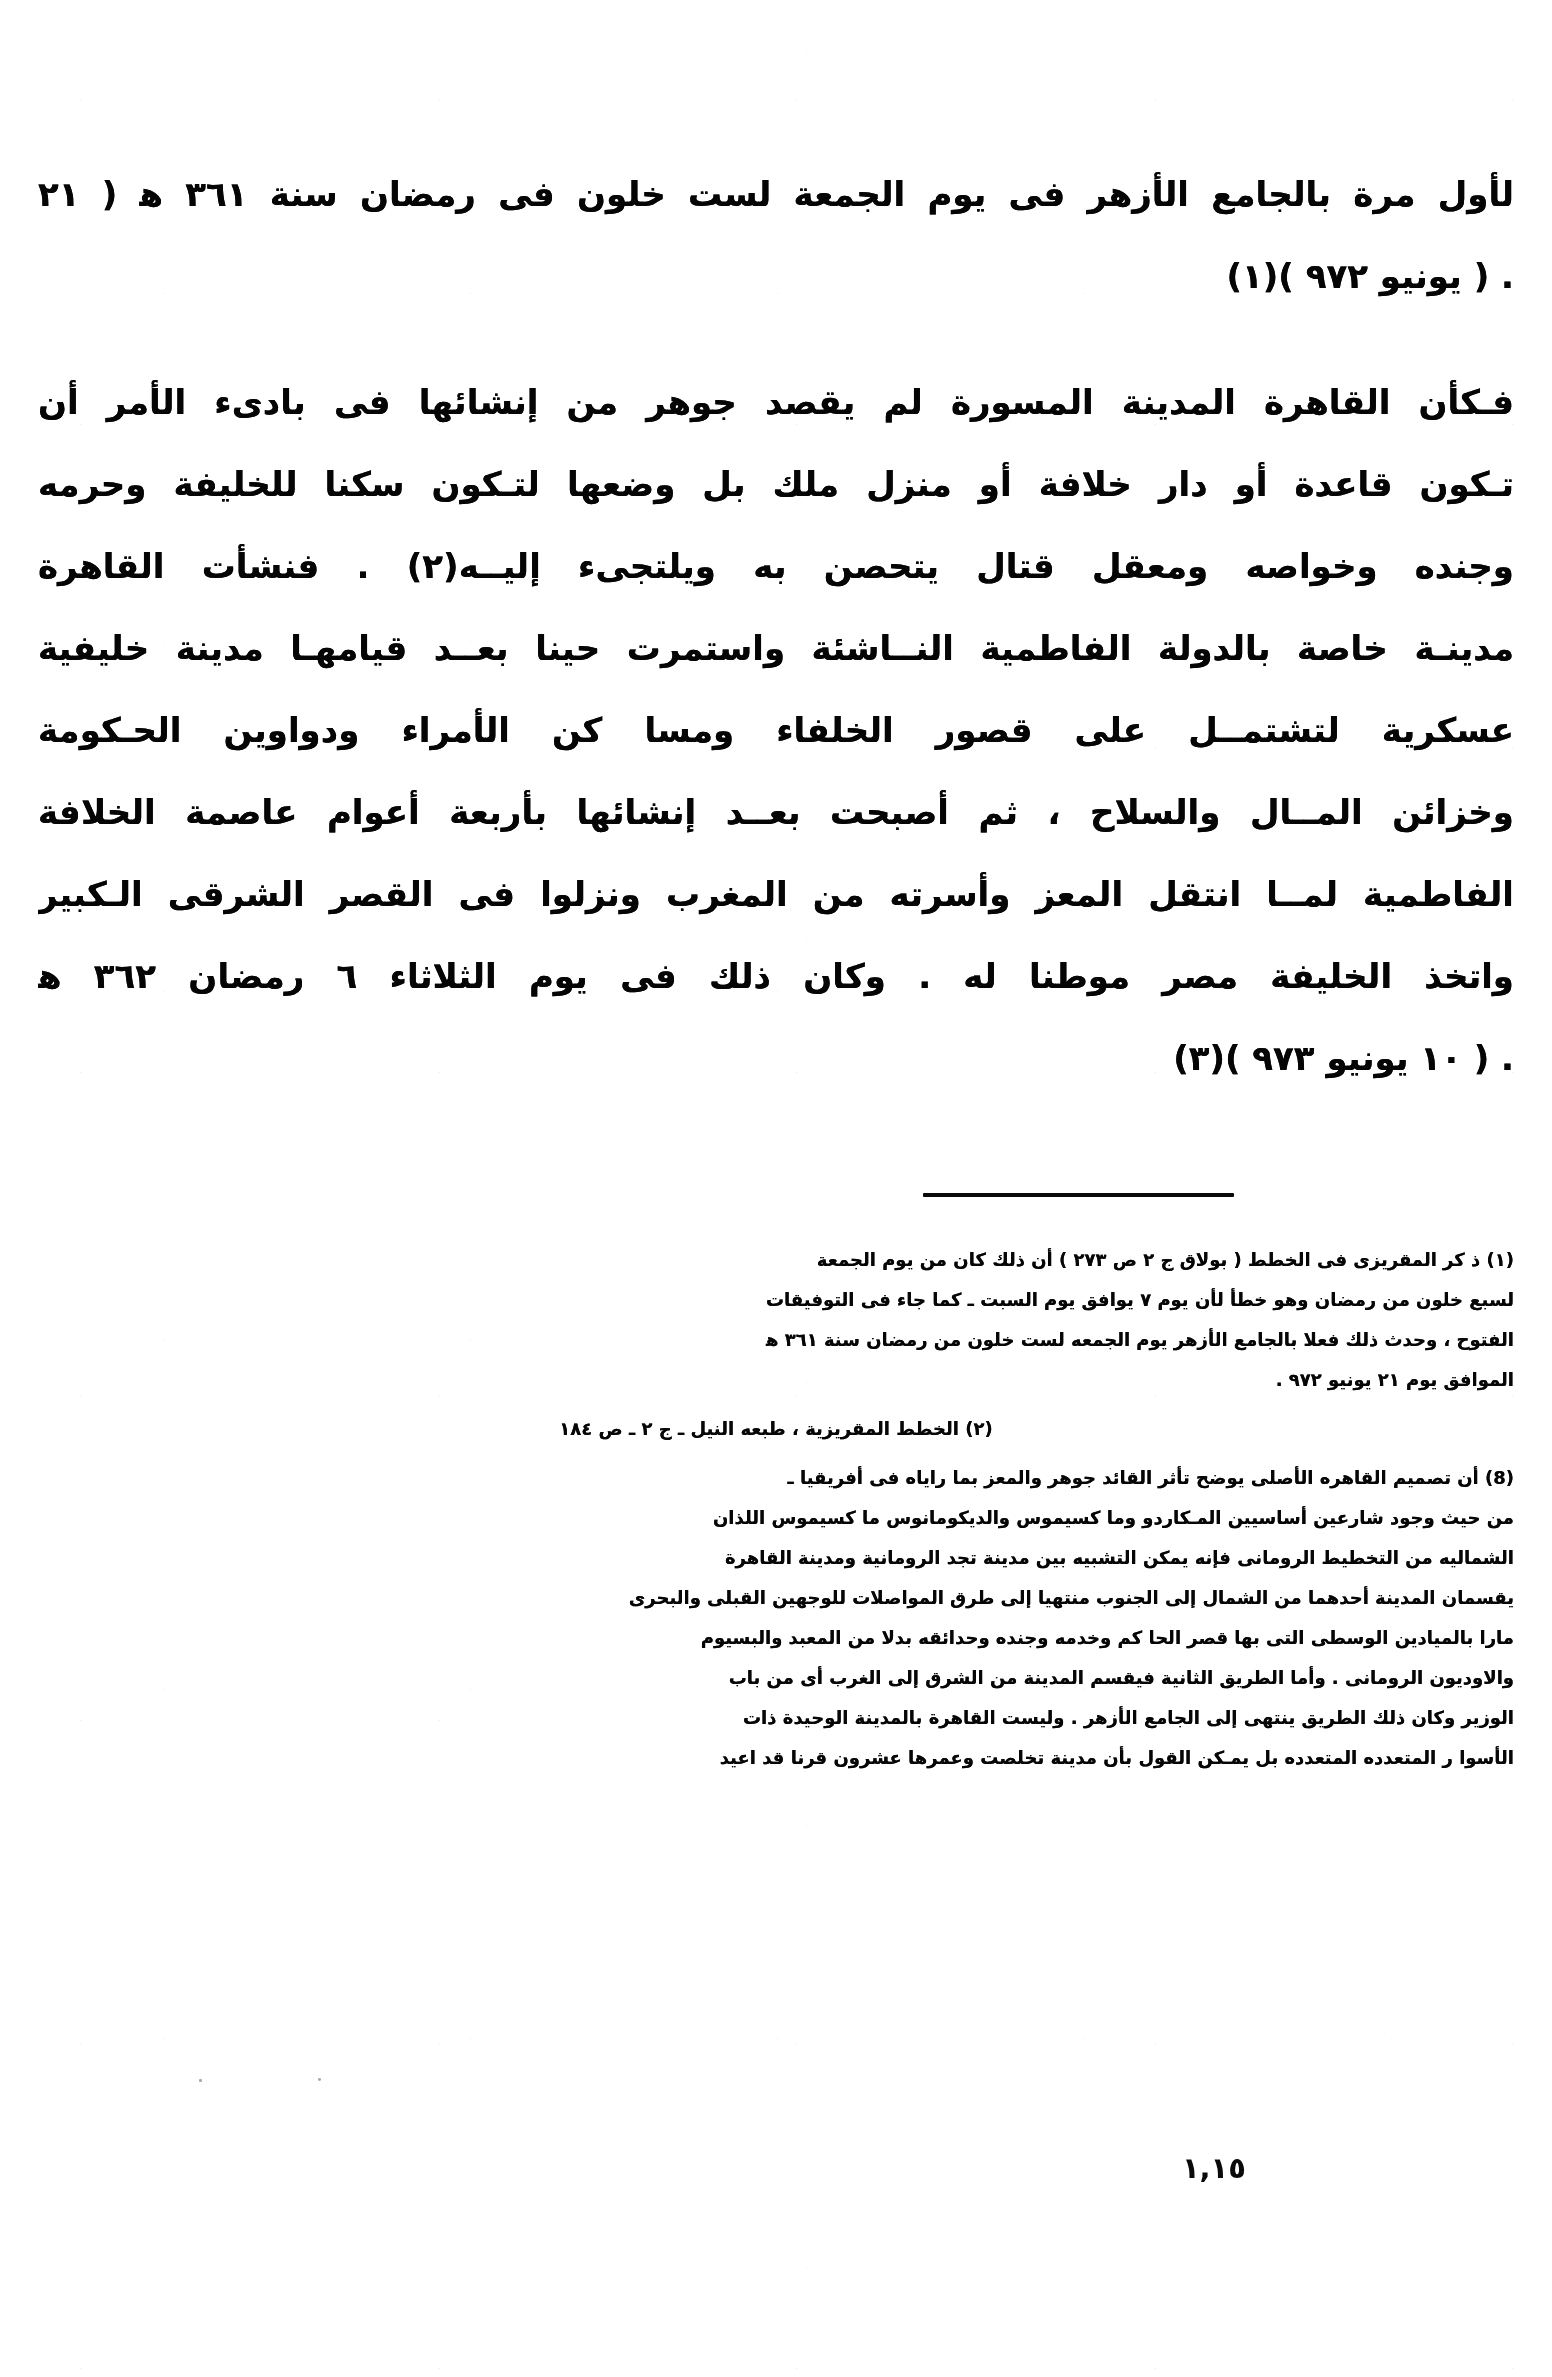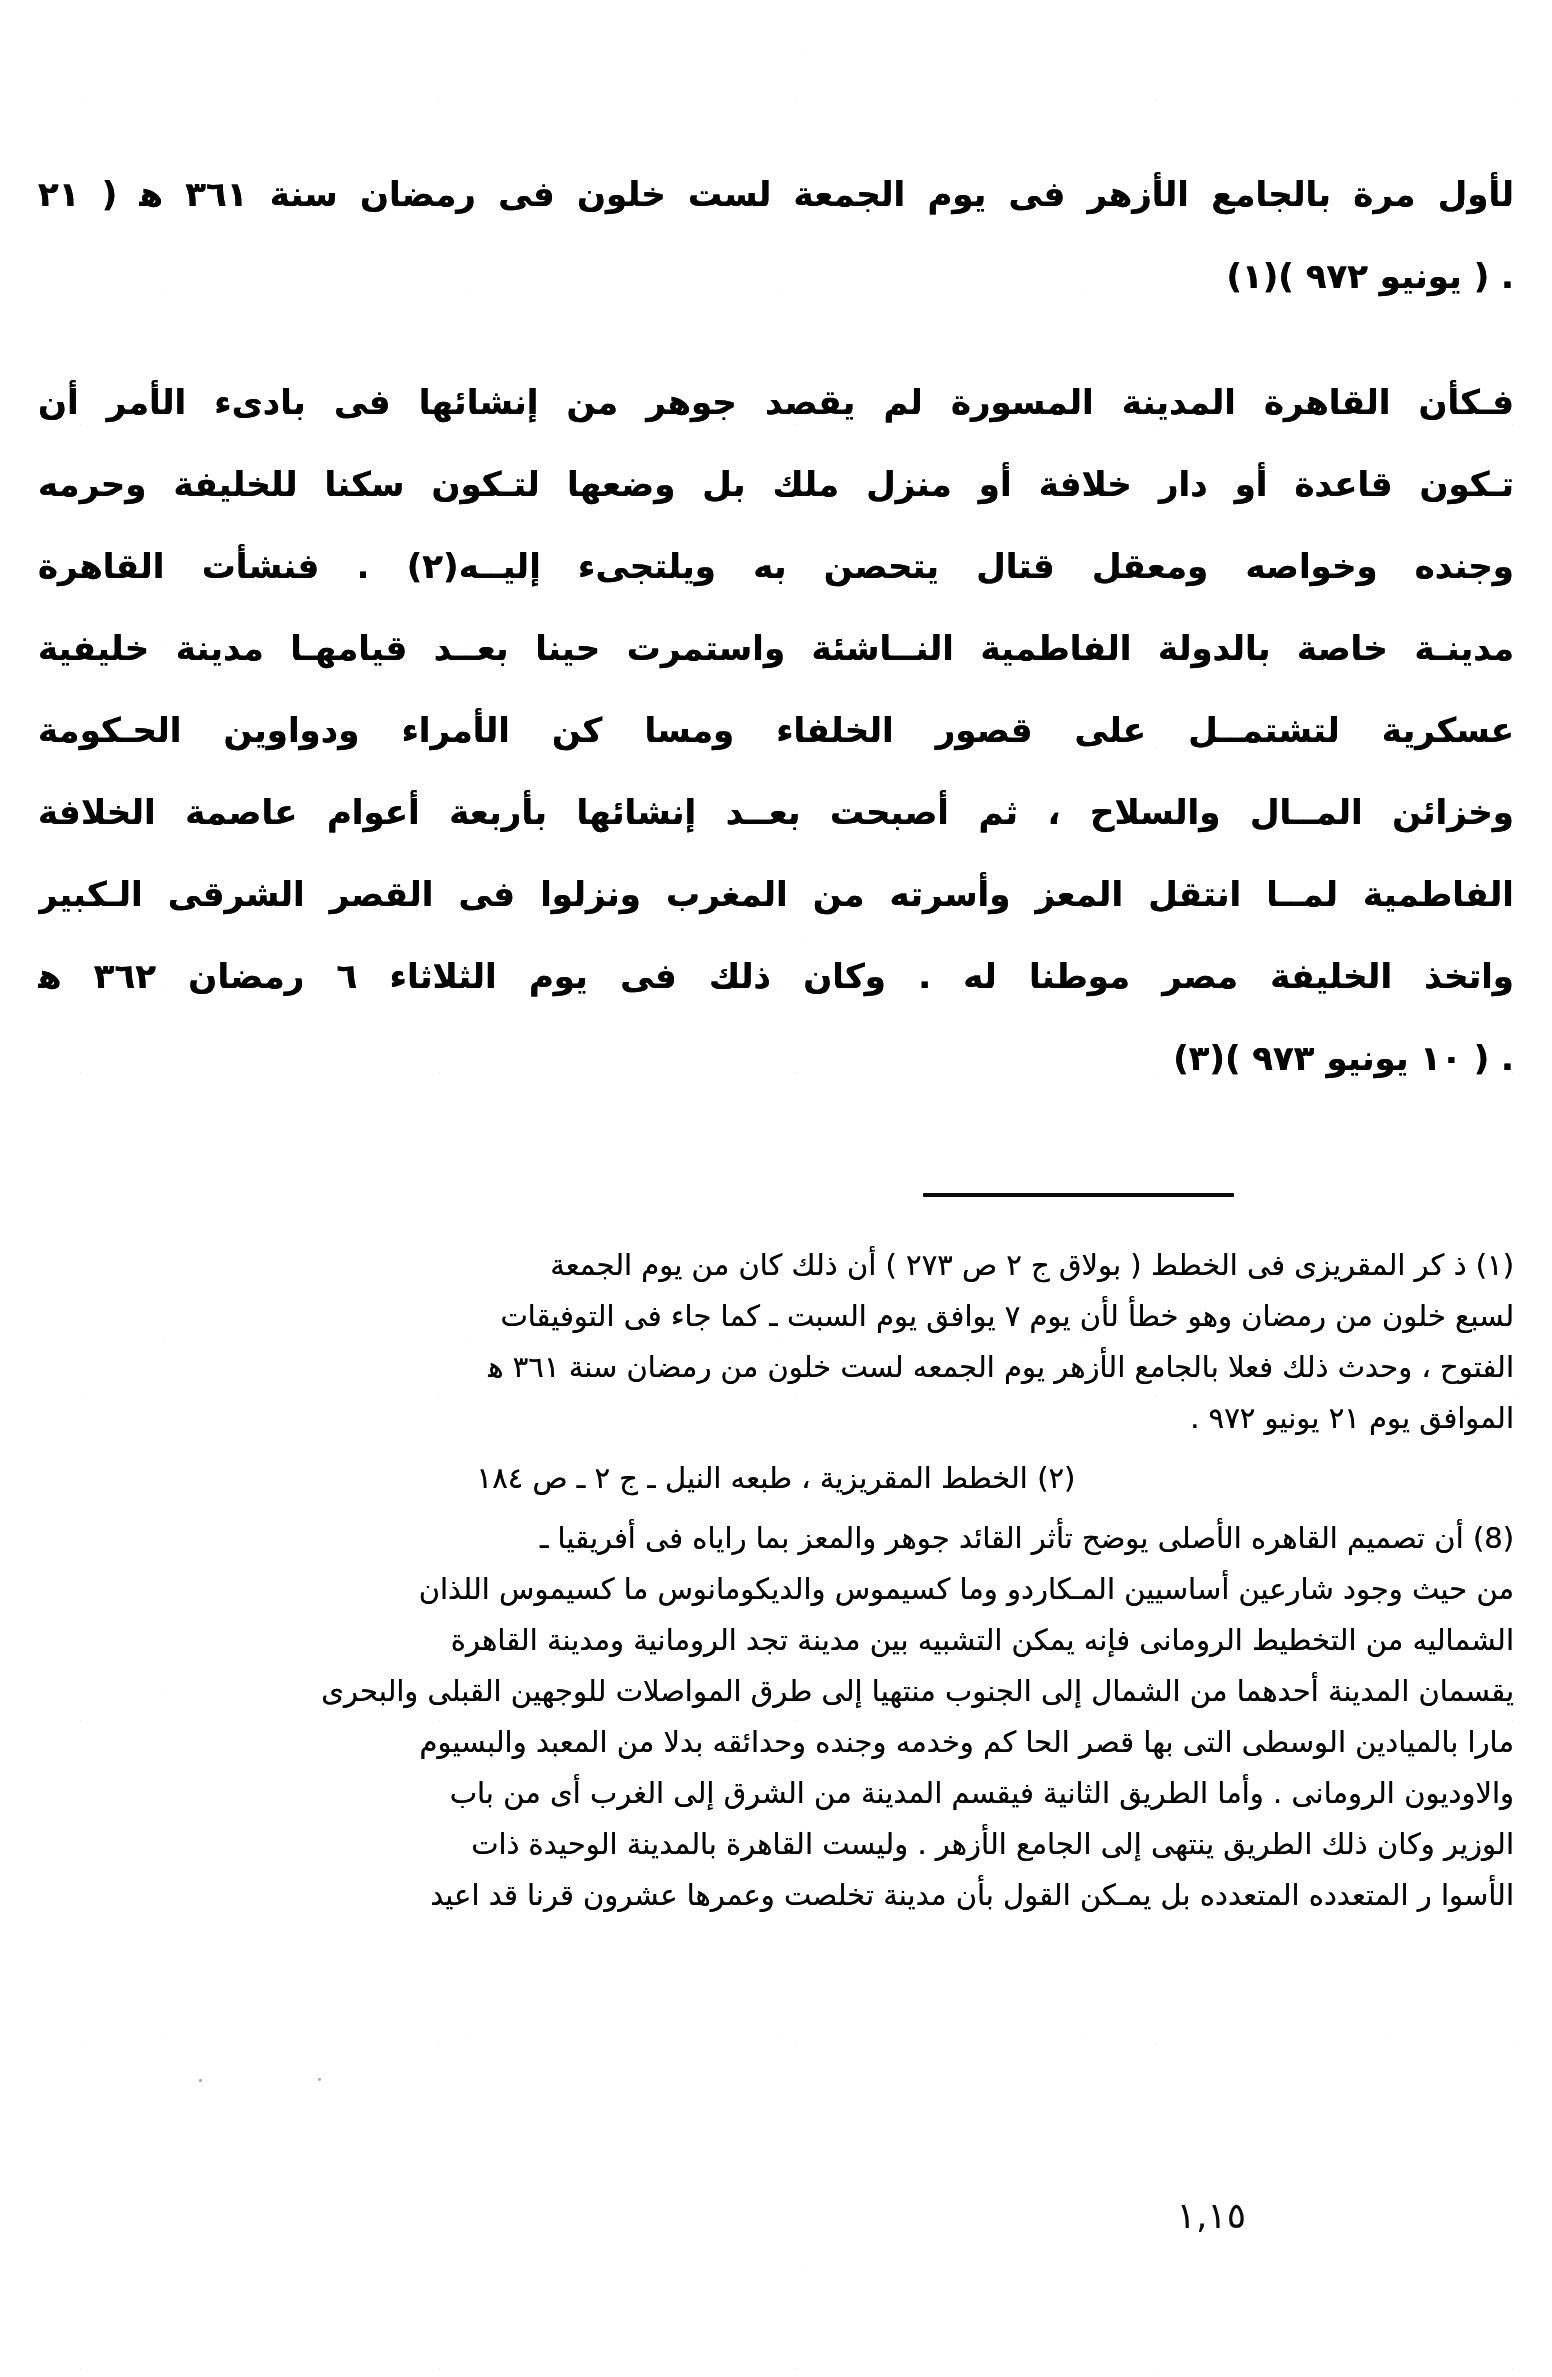--- a/index.html
+++ b/index.html
@@ -85,45 +85,44 @@
 
   
   .footnotes {
     position: absolute;
     top: 1251px;
     right: 0;
     left: 0;
   }
 
   .fn-line {
-    font-size: 29px;
-    font-weight: 400;
+    font-size: 18px;
+    font-weight: 700;
     letter-spacing: 0.2px;
     line-height: 1.0;
     margin-bottom: 22px;
     white-space: nowrap;
     color: #060606;
     text-shadow: 0 0 0.5px rgba(0,0,0,0.85);
   }
 
   .fn-gap { margin-bottom: 31px; }
 
   .fn-center { text-align: center; }
   .fn-right  { text-align: right; }
 
   
   .page-number {
     position: absolute;
     top: 2151px;
     right: 268px;
-    font-size: 36px;
-    font-weight: 400;
+    font-size: 29px;
+    font-weight: 700;
     letter-spacing: 0.9px;
     color: #0a0a0a;
-    margin-top: 44px;
   }
 
   
   .speck {
     position: absolute;
     background: rgba(0,0,0,0.35);
     border-radius: 50%;
   }
 </style>
 </head>

